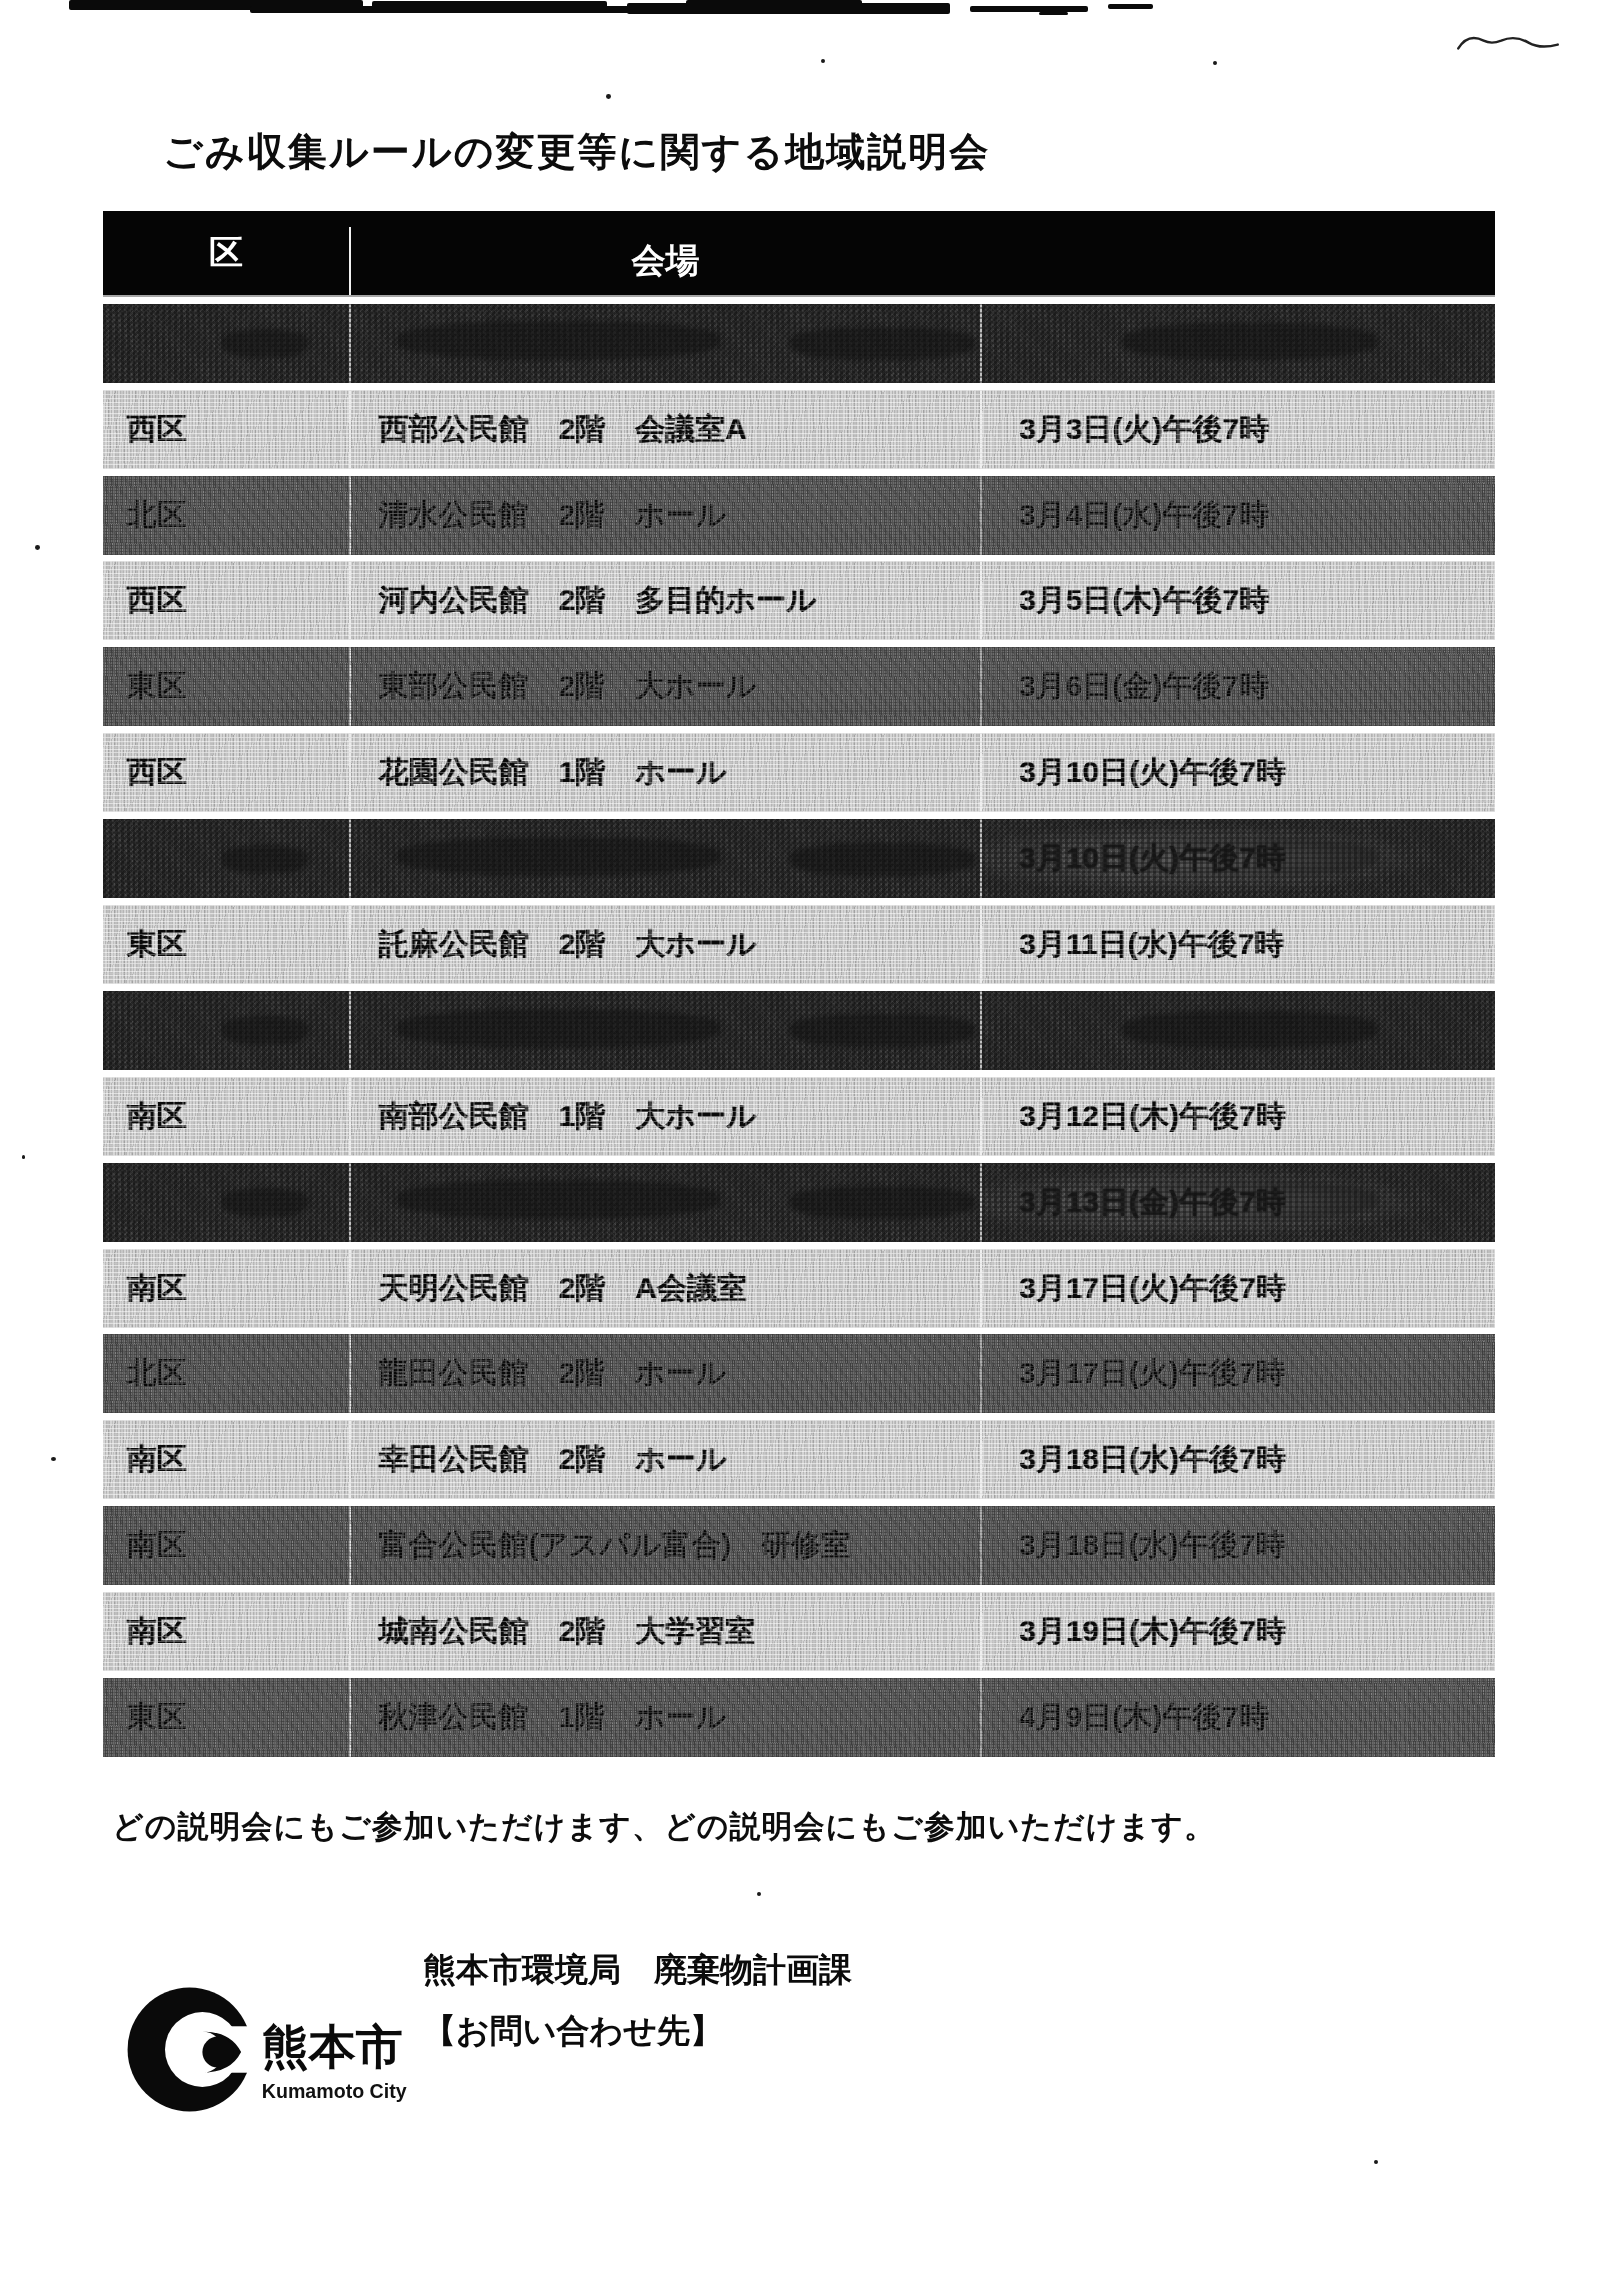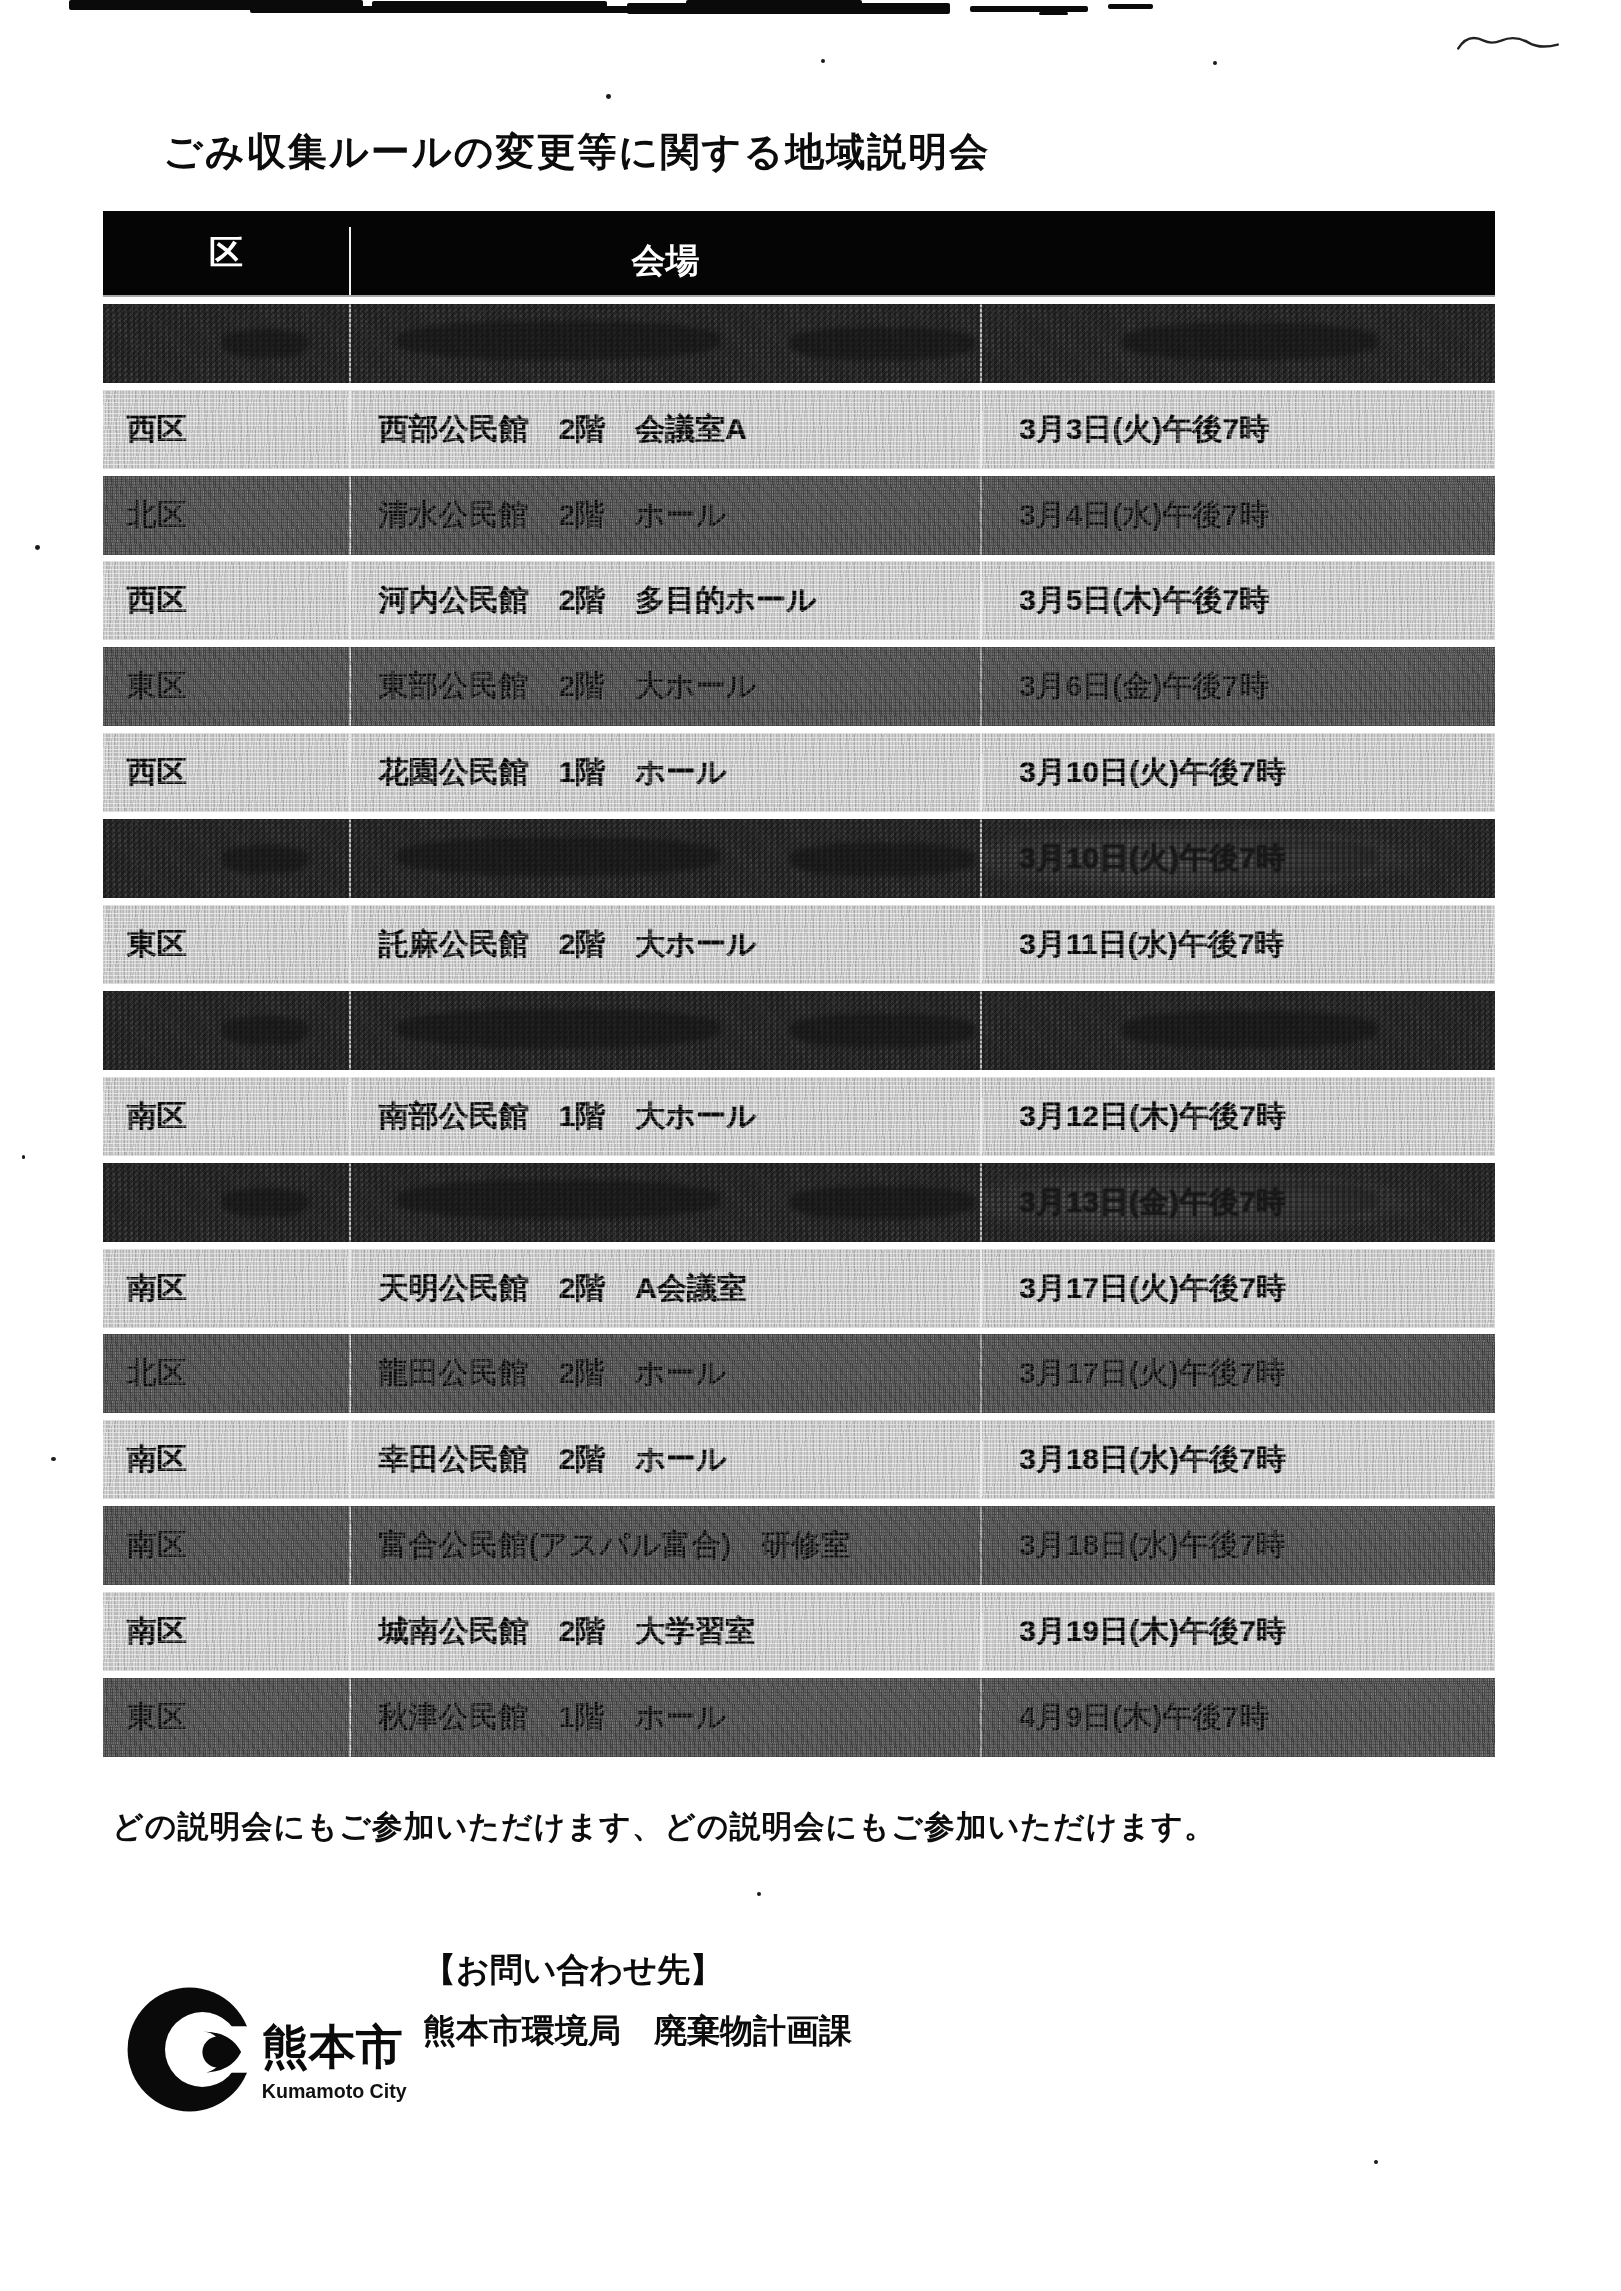--- a/index.html
+++ b/index.html
@@ -256,16 +256,16 @@
     <path d="M60 38 a16 16 0 0 1 16 16 a16 16 0 0 1 -16 16 q22 0 30 -16 q-8 -16 -30 -16 z" fill="#0a0a0a"></path>
     <circle cx="72" cy="54" r="12" fill="#0a0a0a"></circle>
   </svg>
   <div class="logo-txt">
     <div class="logo-name">熊本市</div>
     <div class="logo-sub">Kumamoto City</div>
   </div>
 </div>
 
 <div class="contact">
+  <div class="contact-line">熊本市環境局　廃棄物計画課</div>
   <div class="contact-line">【お問い合わせ先】</div>
-  <div class="contact-line">熊本市環境局　廃棄物計画課</div>
 </div>
 
 
 </body></html>

